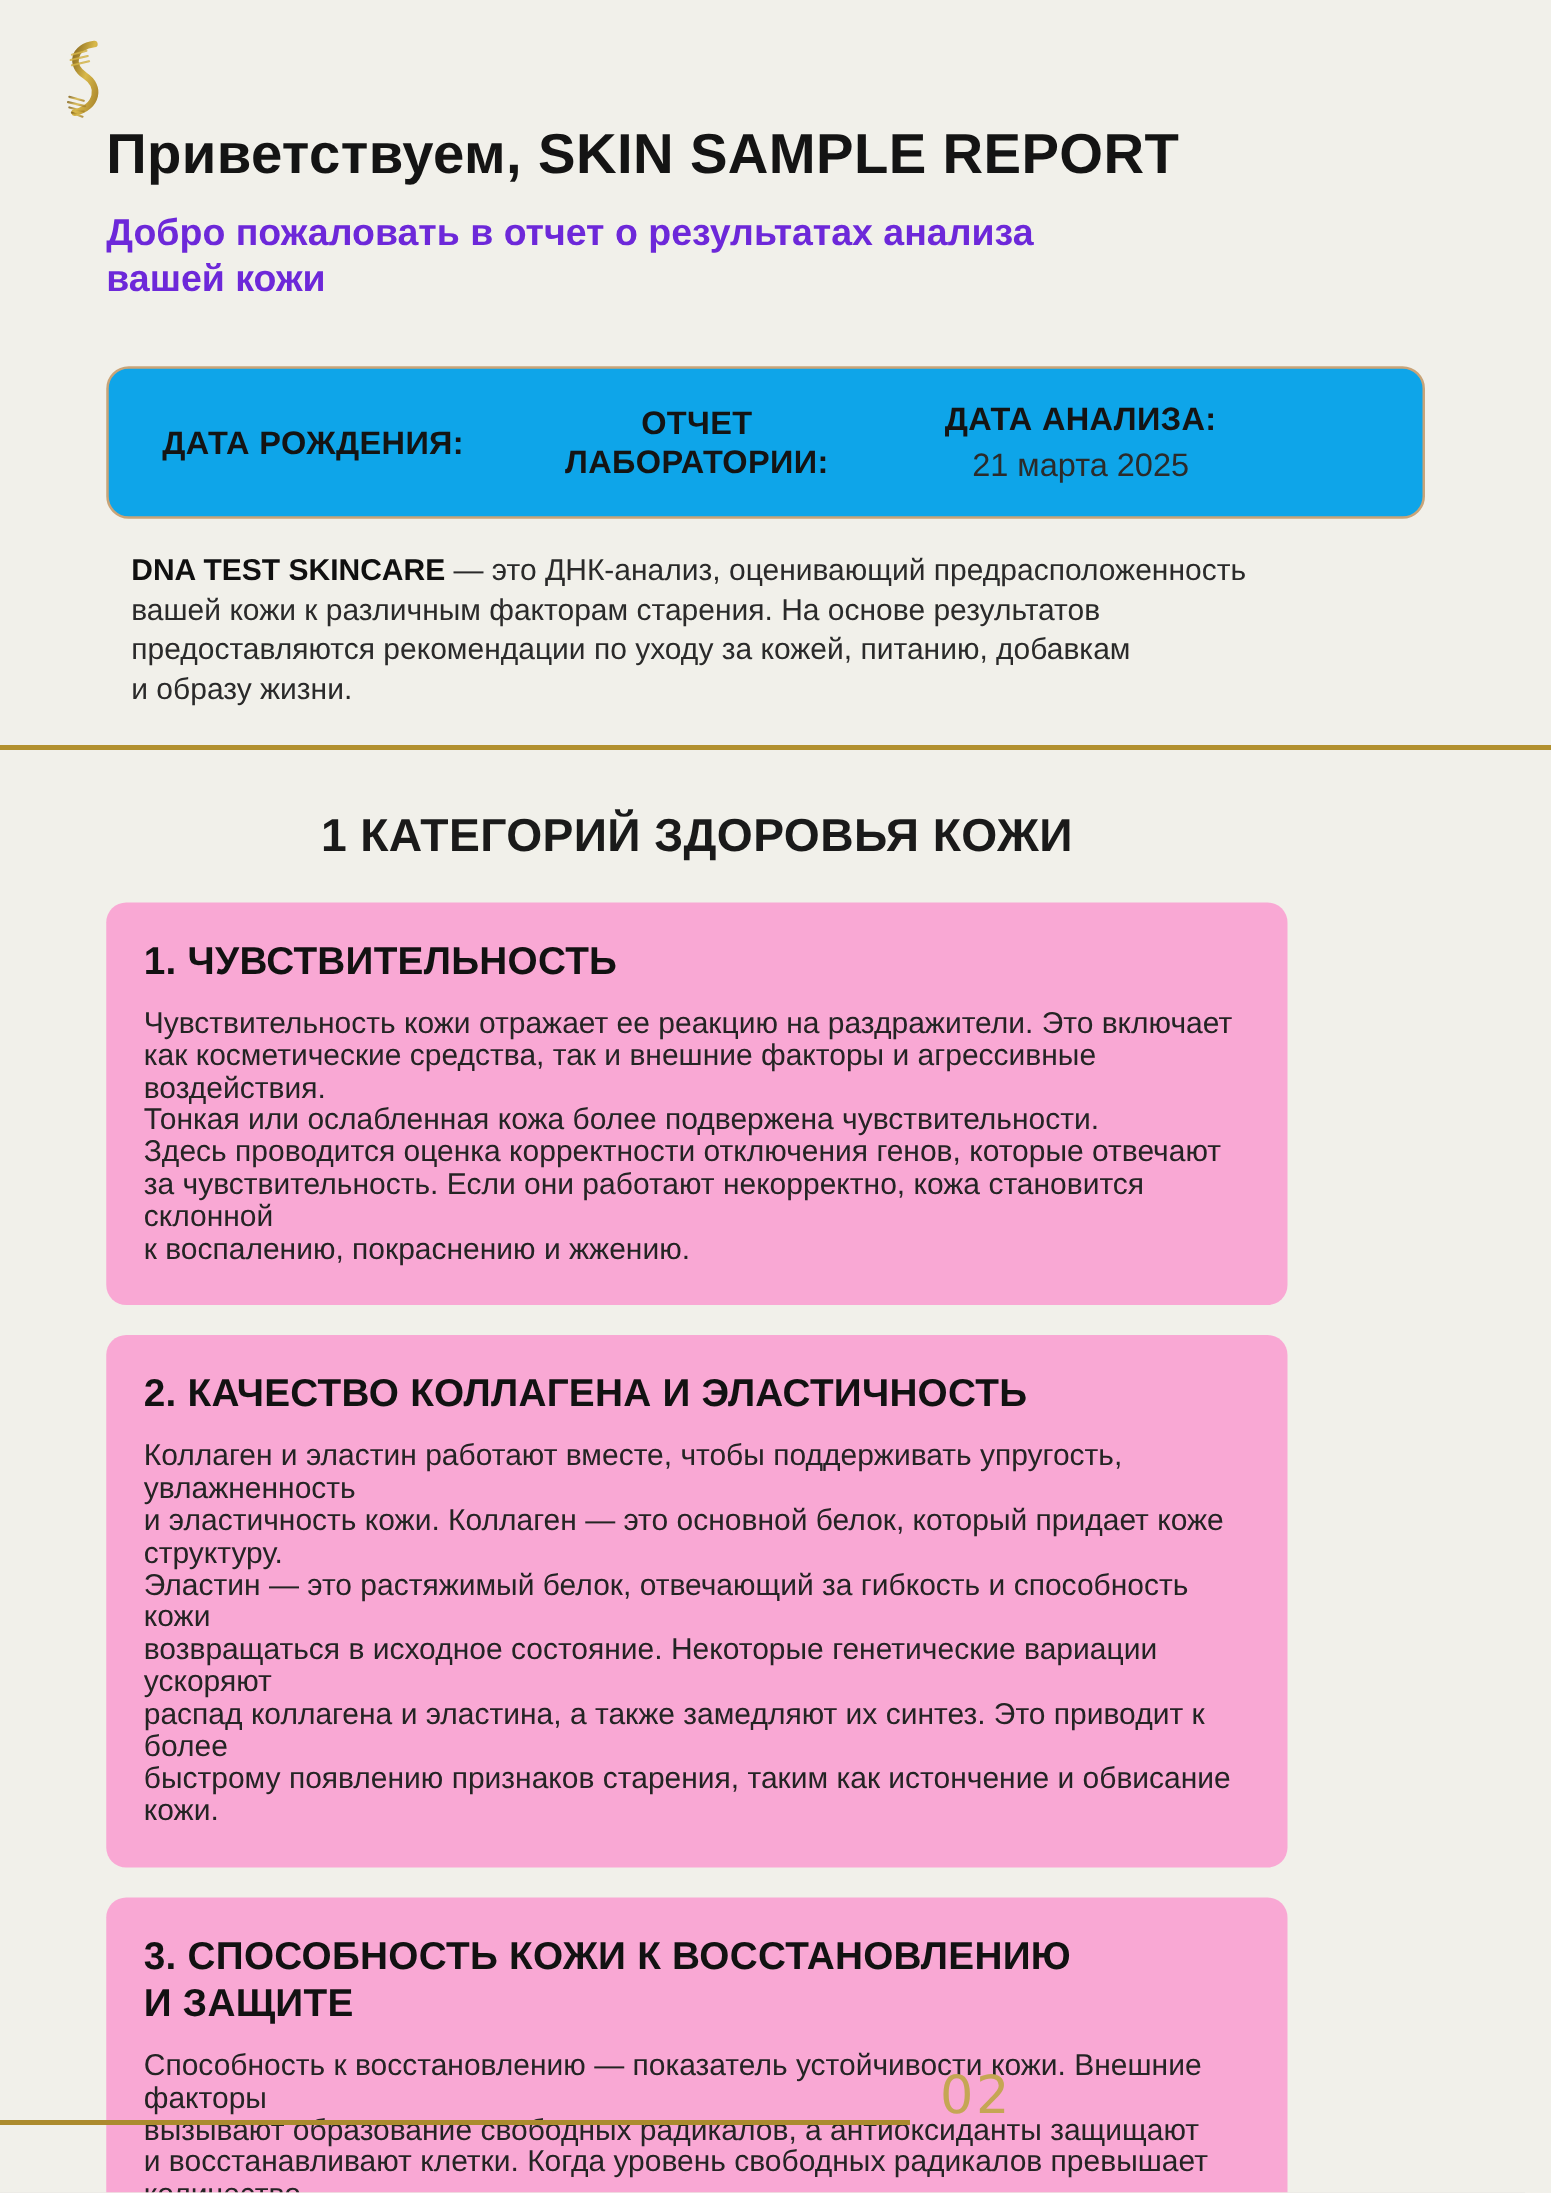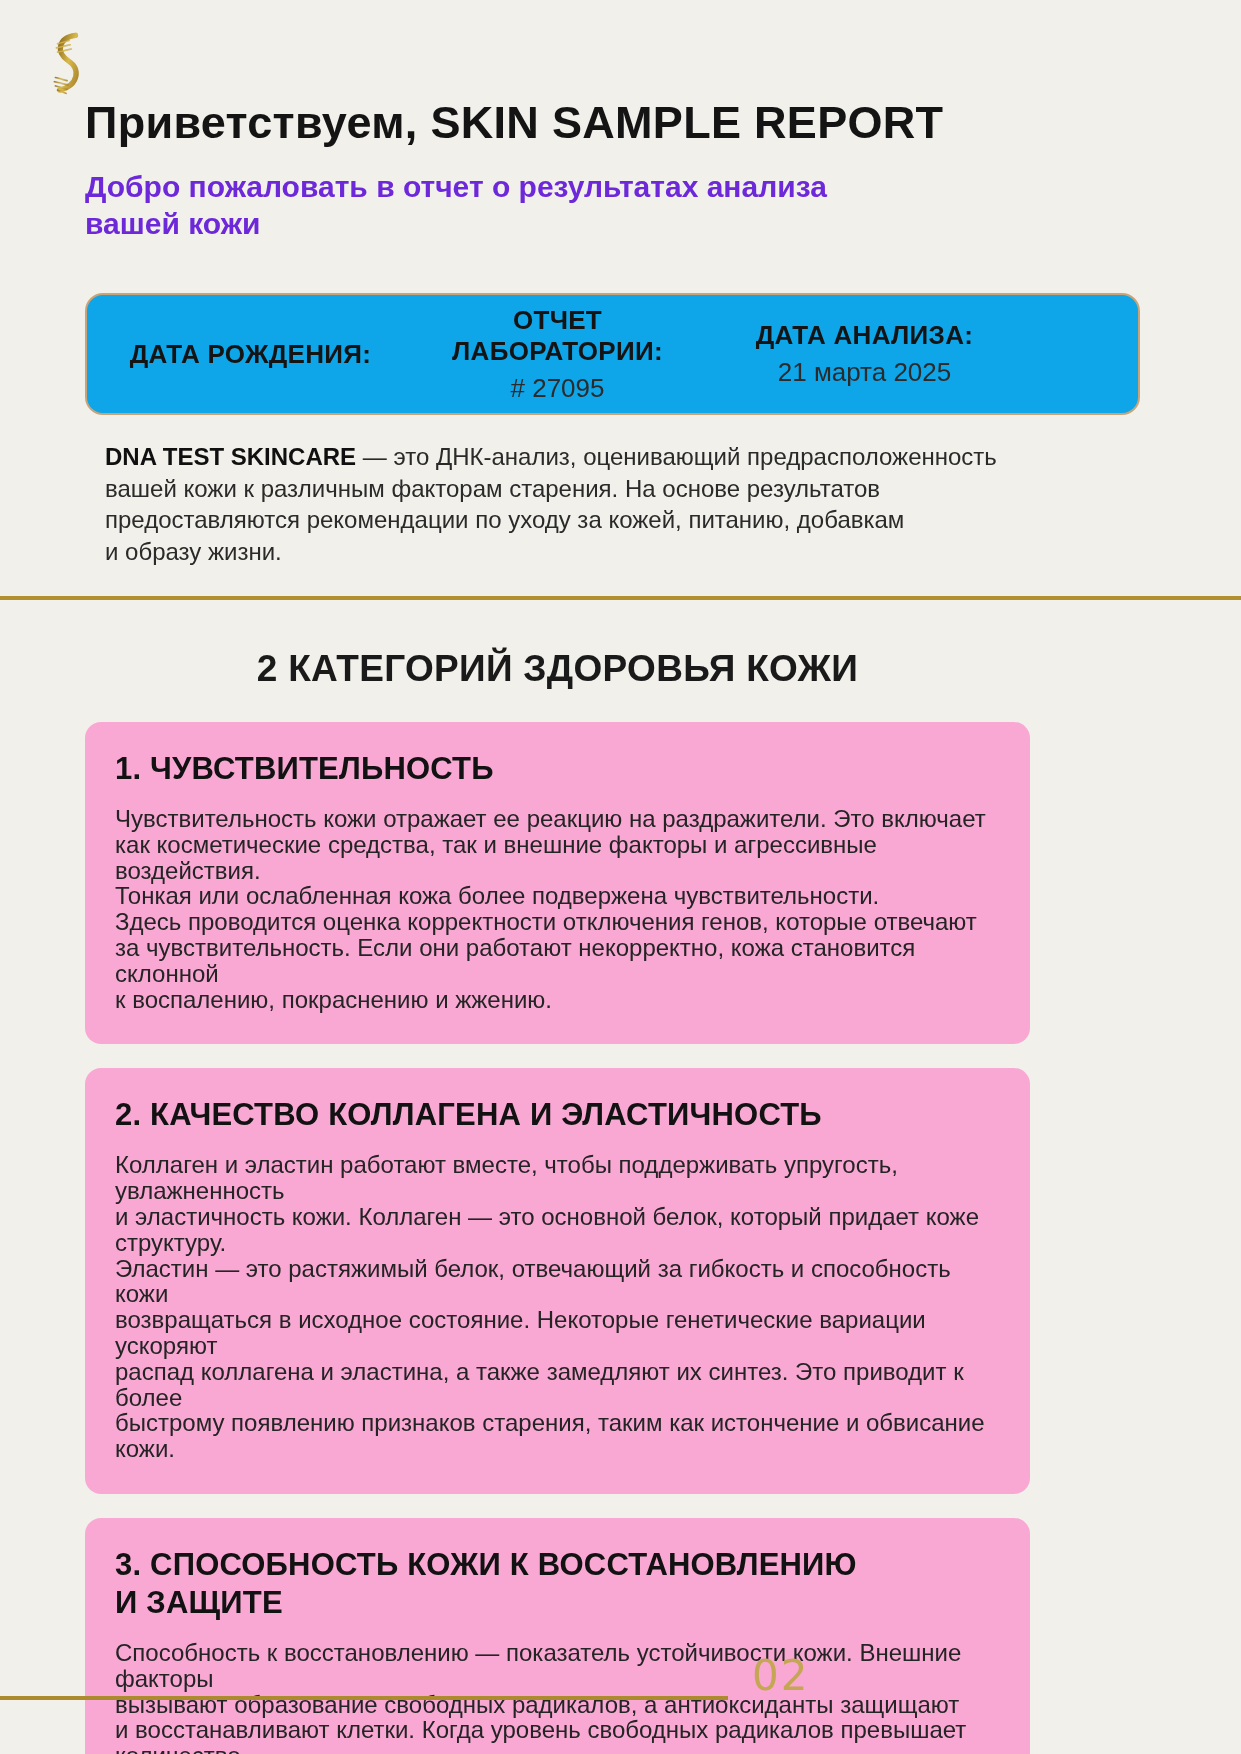--- a/index.html
+++ b/index.html
@@ -91,36 +91,35 @@
 
   <div class="subtitle">Добро пожаловать в отчет о результатах анализа
 вашей кожи</div>
 
   <div class="info-box">
     <div class="info-field">
       <div class="info-label">ДАТА РОЖДЕНИЯ:</div>
     </div>
     <div class="info-field">
       <div class="info-label">ОТЧЕТ ЛАБОРАТОРИИ:</div>
-      <div class="info-value"># 27095</div>
     </div>
     <div class="info-field">
       <div class="info-label">ДАТА АНАЛИЗА:</div>
       <div class="info-value">21 марта 2025</div>
     </div>
   </div>
 
   <div class="intro"><b>DNA TEST SKINCARE</b><span> — это ДНК-анализ, оценивающий предрасположенность
 вашей кожи к различным факторам старения. На основе результатов
 предоставляются рекомендации по уходу за кожей, питанию, добавкам
 и образу жизни.</span></div>
 
   <div class="divider"></div>
 
-  <div class="section-heading">2 КАТЕГОРИЙ ЗДОРОВЬЯ КОЖИ</div>
+  <div class="section-heading">1 КАТЕГОРИЙ ЗДОРОВЬЯ КОЖИ</div>
 
   <div class="cards">
     <div class="card">
       <div class="card-title">1. ЧУВСТВИТЕЛЬНОСТЬ</div>
       <div class="card-body">Чувствительность кожи отражает ее реакцию на раздражители. Это включает
 как косметические средства, так и внешние факторы и агрессивные воздействия.
 Тонкая или ослабленная кожа более подвержена чувствительности.
 Здесь проводится оценка корректности отключения генов, которые отвечают
 за чувствительность. Если они работают некорректно, кожа становится склонной
 к воспалению, покраснению и жжению.</div>

